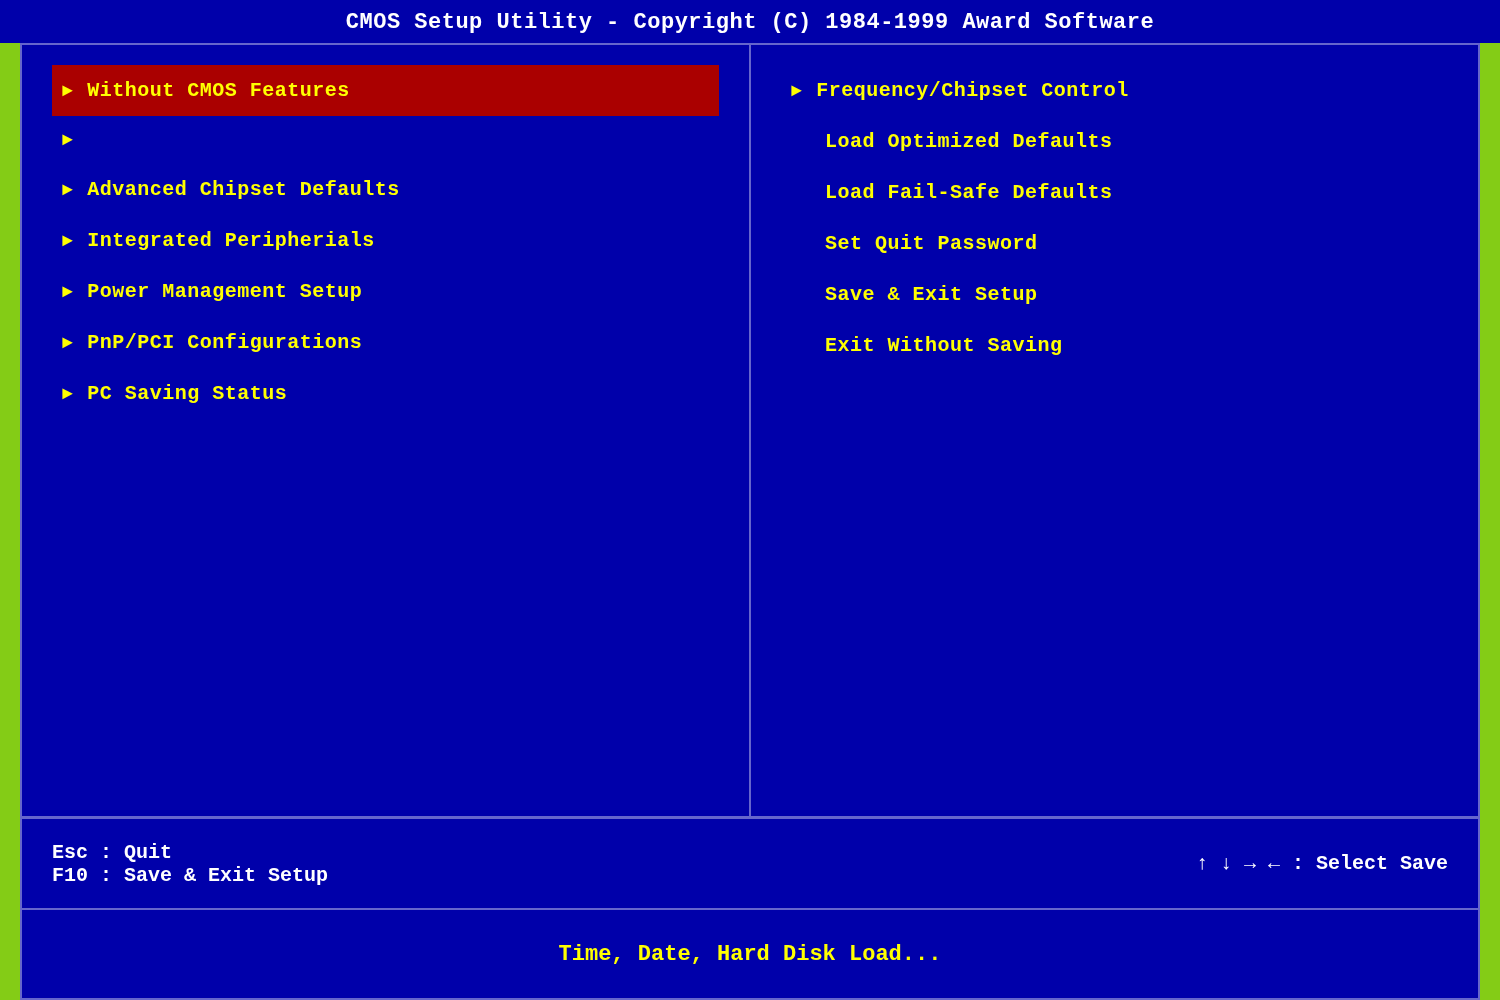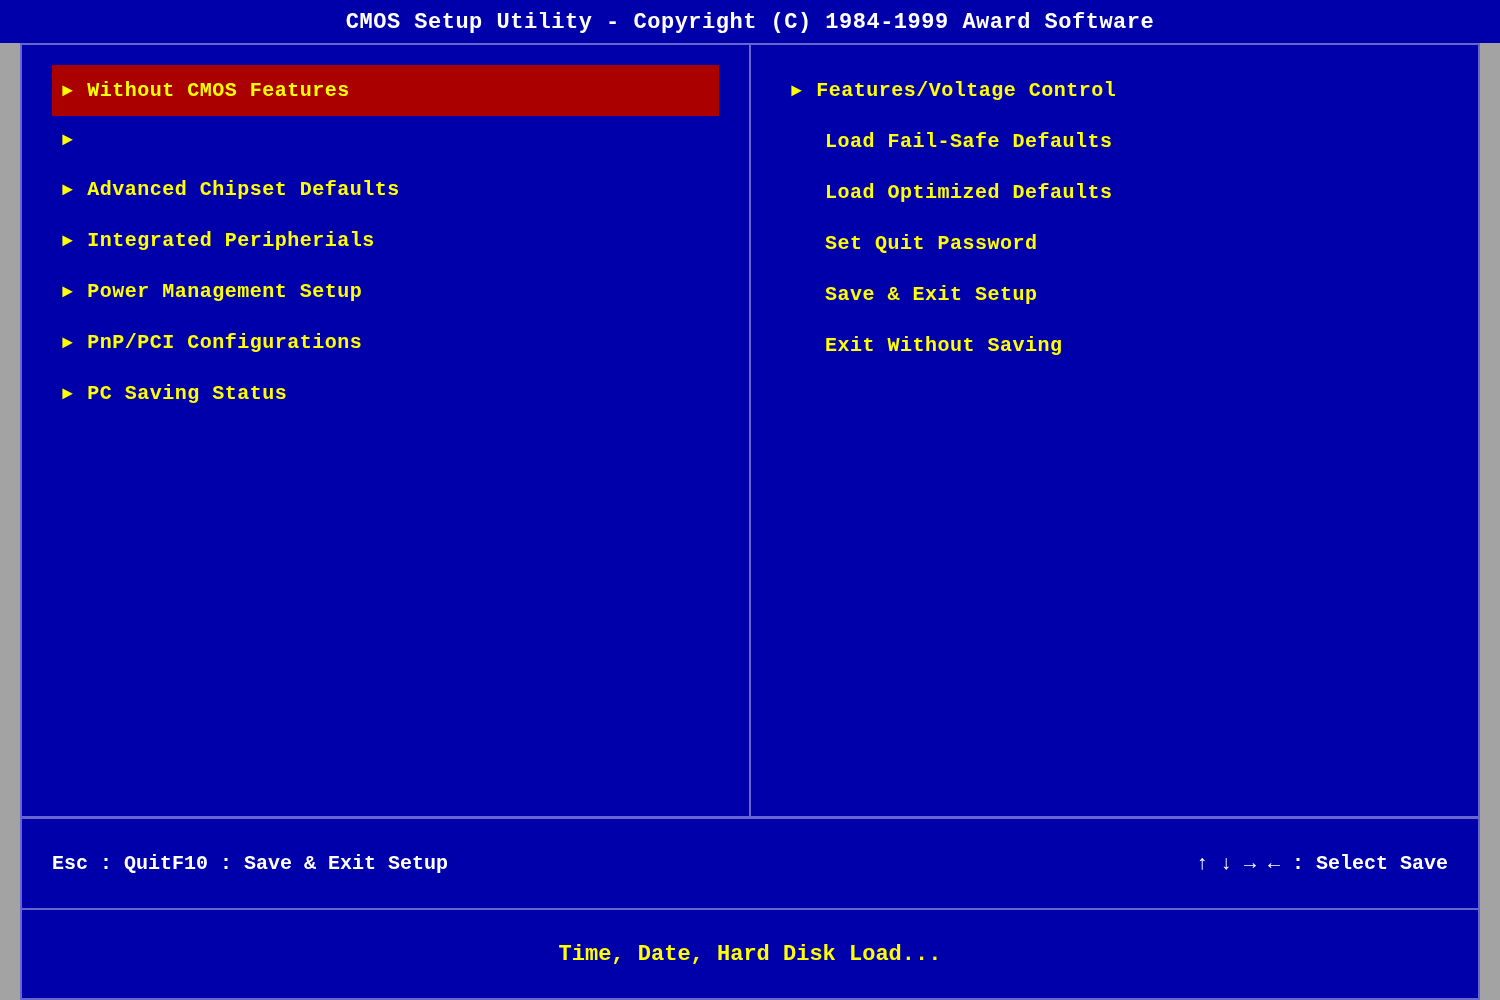--- a/index.html
+++ b/index.html
@@ -12,21 +12,21 @@
       width: 1500px;
       height: 1000px;
       background-color: #0000AA;
       font-family: 'Courier New', Courier, monospace;
       overflow: hidden;
     }
 
     .screen {
       width: 1500px;
       height: 1000px;
-      background-color: #a3a3a3;
+      background-color: #84cc16;
       display: flex;
       flex-direction: column;
     }
 
     .title-bar {
       background-color: #0000AA;
       color: white;
       text-align: center;
       padding: 10px 0 8px 0;
       font-size: 22px;
@@ -104,21 +104,21 @@
       font-size: 20px;
       font-weight: bold;
       display: flex;
       justify-content: space-between;
       align-items: center;
       min-height: 90px;
     }
 
     .status-left {
       display: flex;
-      flex-direction: row;
+      flex-direction: column;
       gap: 0;
     }
 
     .status-right {
       color: white;
       font-size: 20px;
       font-weight: bold;
     }
 
     .description-bar {
@@ -174,27 +174,27 @@
           <div class="menu-item">
             <span class="arrow">►</span>
             <span>PC Saving Status</span>
           </div>
         </div>
 
       <div class="right-panel">
 
       <div class="menu-item">
             <span class="arrow">►</span>
-            <span>Features/Voltage Control</span>
+            <span>Frequency/Chipset Control</span>
+          </div>
+          <div class="menu-item no-arrow">
+            <span>Load Optimized Defaults</span>
           </div>
           <div class="menu-item no-arrow">
             <span>Load Fail-Safe Defaults</span>
-          </div>
-          <div class="menu-item no-arrow">
-            <span>Load Optimized Defaults</span>
           </div>
           <div class="menu-item no-arrow">
             <span>Set Quit Password</span>
           </div>
           <div class="menu-item no-arrow">
             <span>Save &amp; Exit Setup</span>
           </div>
           <div class="menu-item no-arrow">
             <span>Exit Without Saving</span>
           </div>

